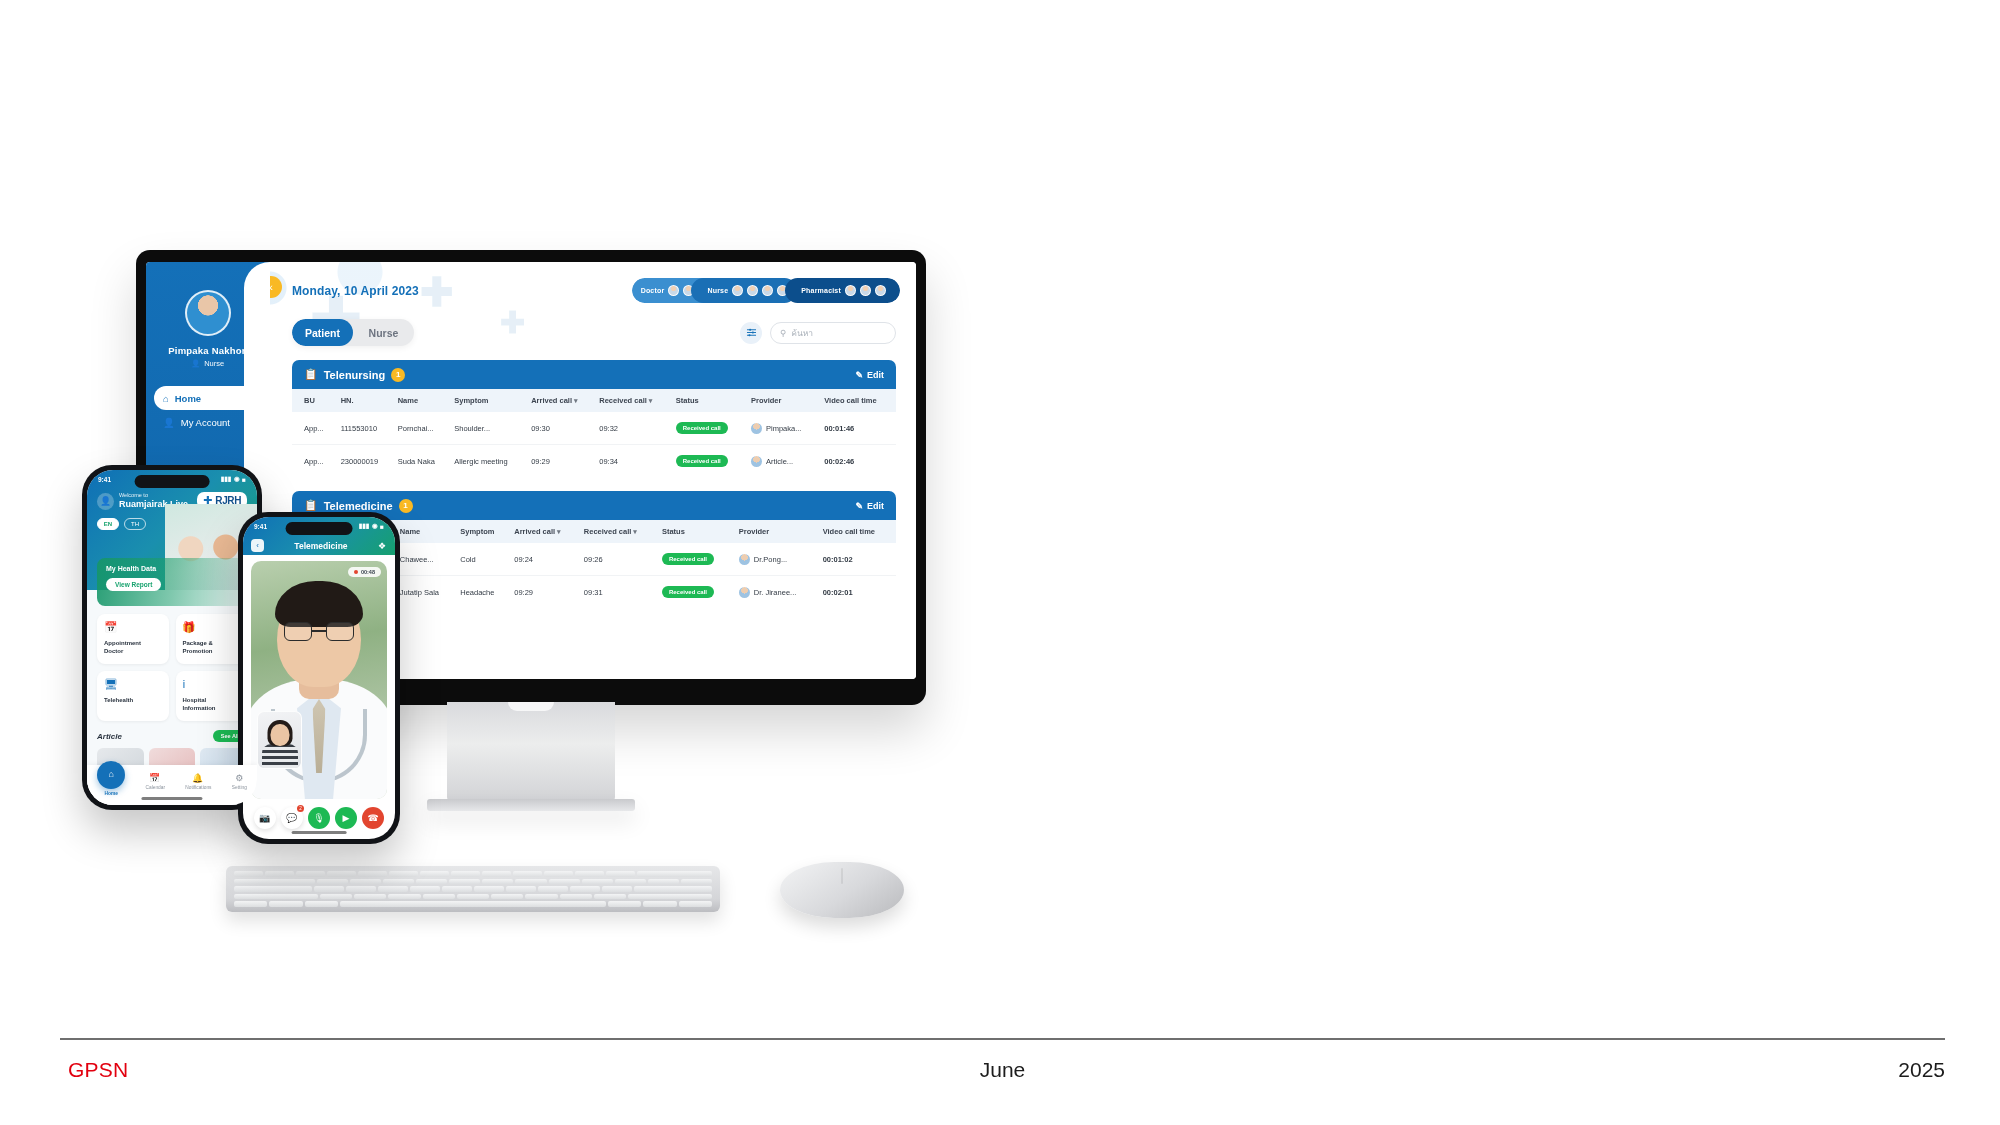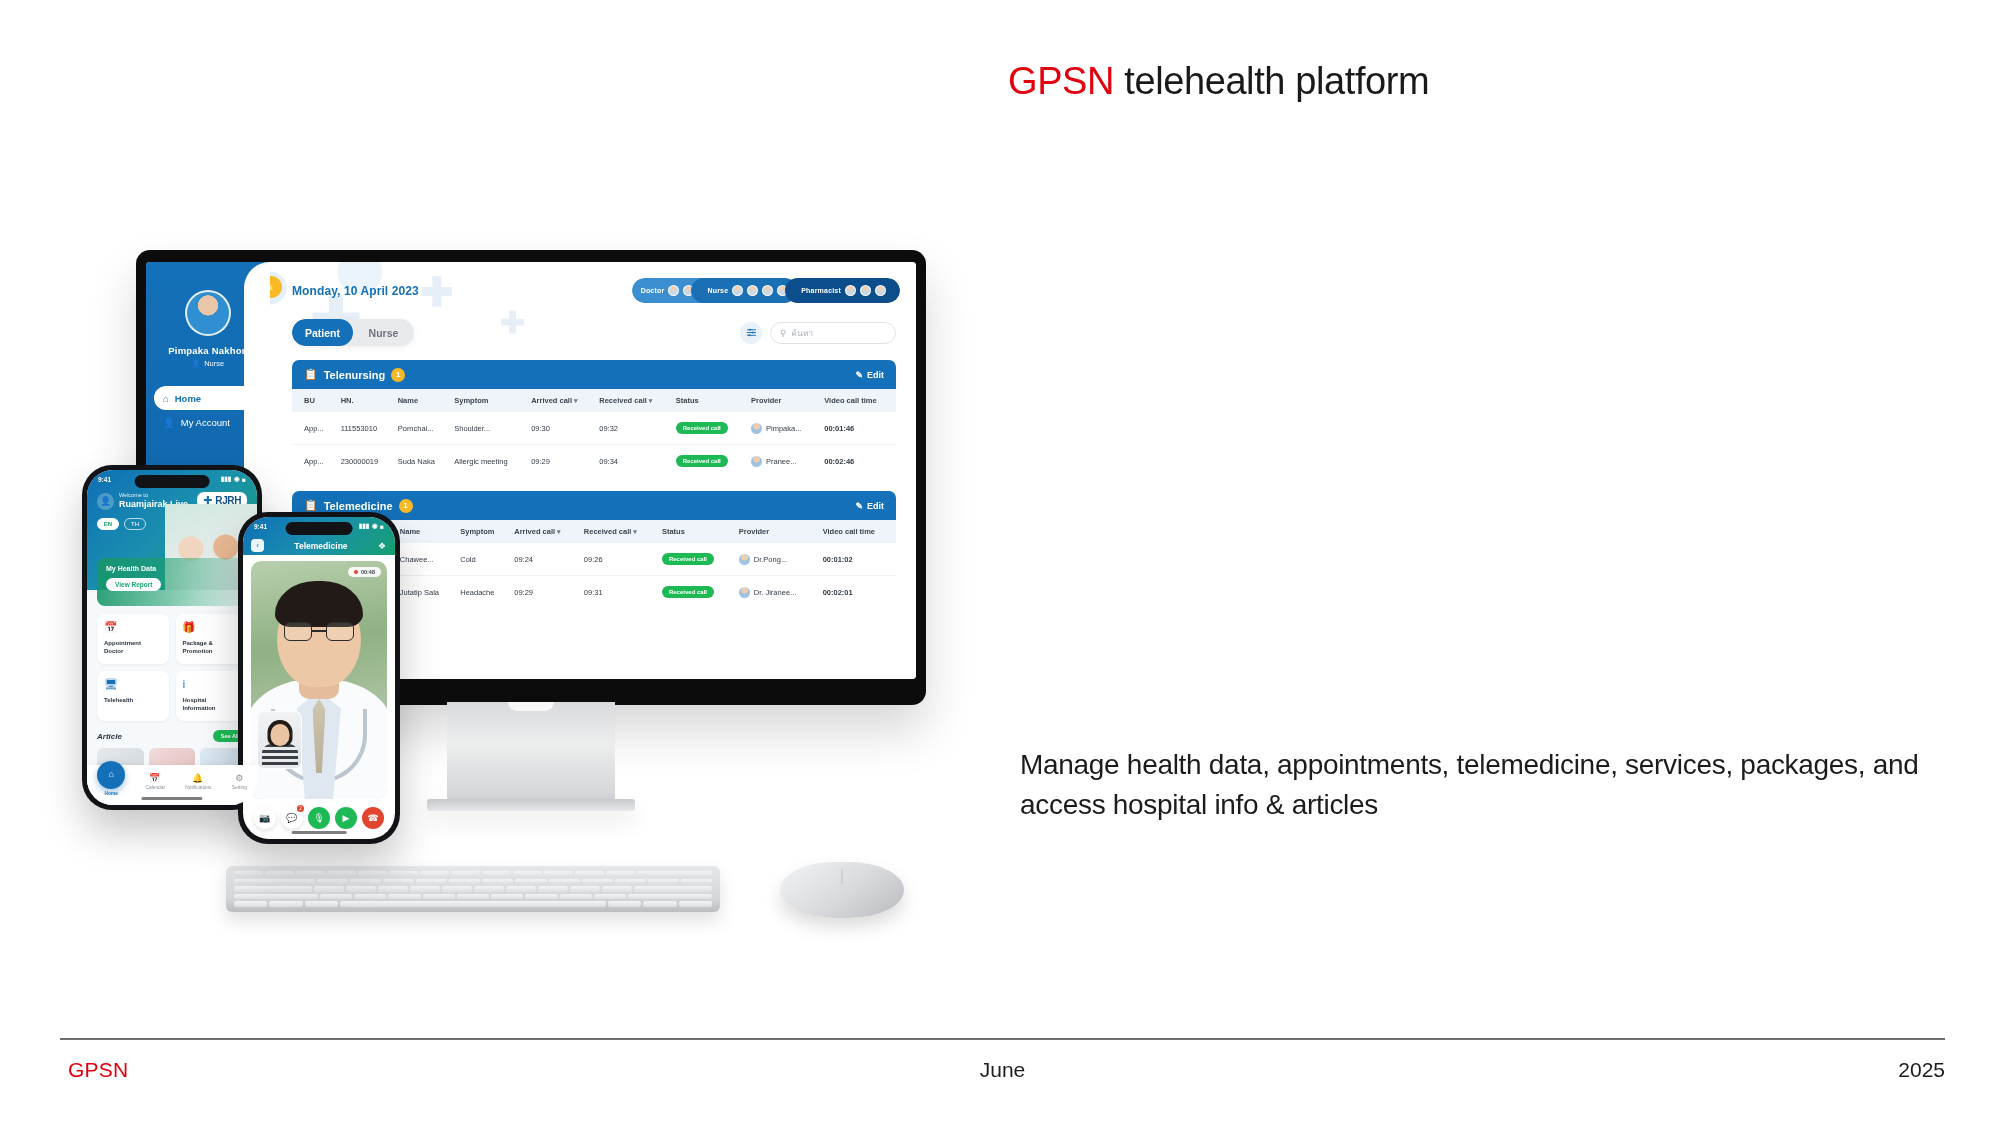--- a/index.html
+++ b/index.html
@@ -583,21 +583,21 @@
                     <td>App...</td>
                     <td>230000019</td>
                     <td>Suda Naka</td>
                     <td>Allergic meeting</td>
                     <td>09:29</td>
                     <td>09:34</td>
                     <td><span class="status-chip">Received call</span></td>
                     <td>
                         <span class="prov">
                           <span class="prov-av"></span>
-                          <span>Pranee...</span>
+                          <span>Article...</span>
                         </span>
                       </td>
                     <td class="vtime">00:02:46</td>
                   </tr>
                 </tbody>
               </table>
             </div>
 
             <div class="panel">
               <div class="panel-head">
@@ -882,24 +882,20 @@
           <div class="cb green">▶</div>
           <div class="cb red">☎</div>
         </div>
         <div class="home-bar"></div>
       </div>
     </div>
 
   </div>
 
   <div class="text-col">
-    <div class="eyebrow">
-      <span class="brand">GPSN</span><span> telehealth platform</span>
-    </div>
-    <p class="subcopy">Manage health data, appointments, telemedicine, services, packages, and access hospital info &amp; articles</p>
   </div>
 
   <div class="footer-rule"></div>
   <div class="footer">
     <div class="footer-left">GPSN</div>
     <div class="footer-center">June</div>
     <div class="footer-right">2025</div>
   </div>
 
 </div>

